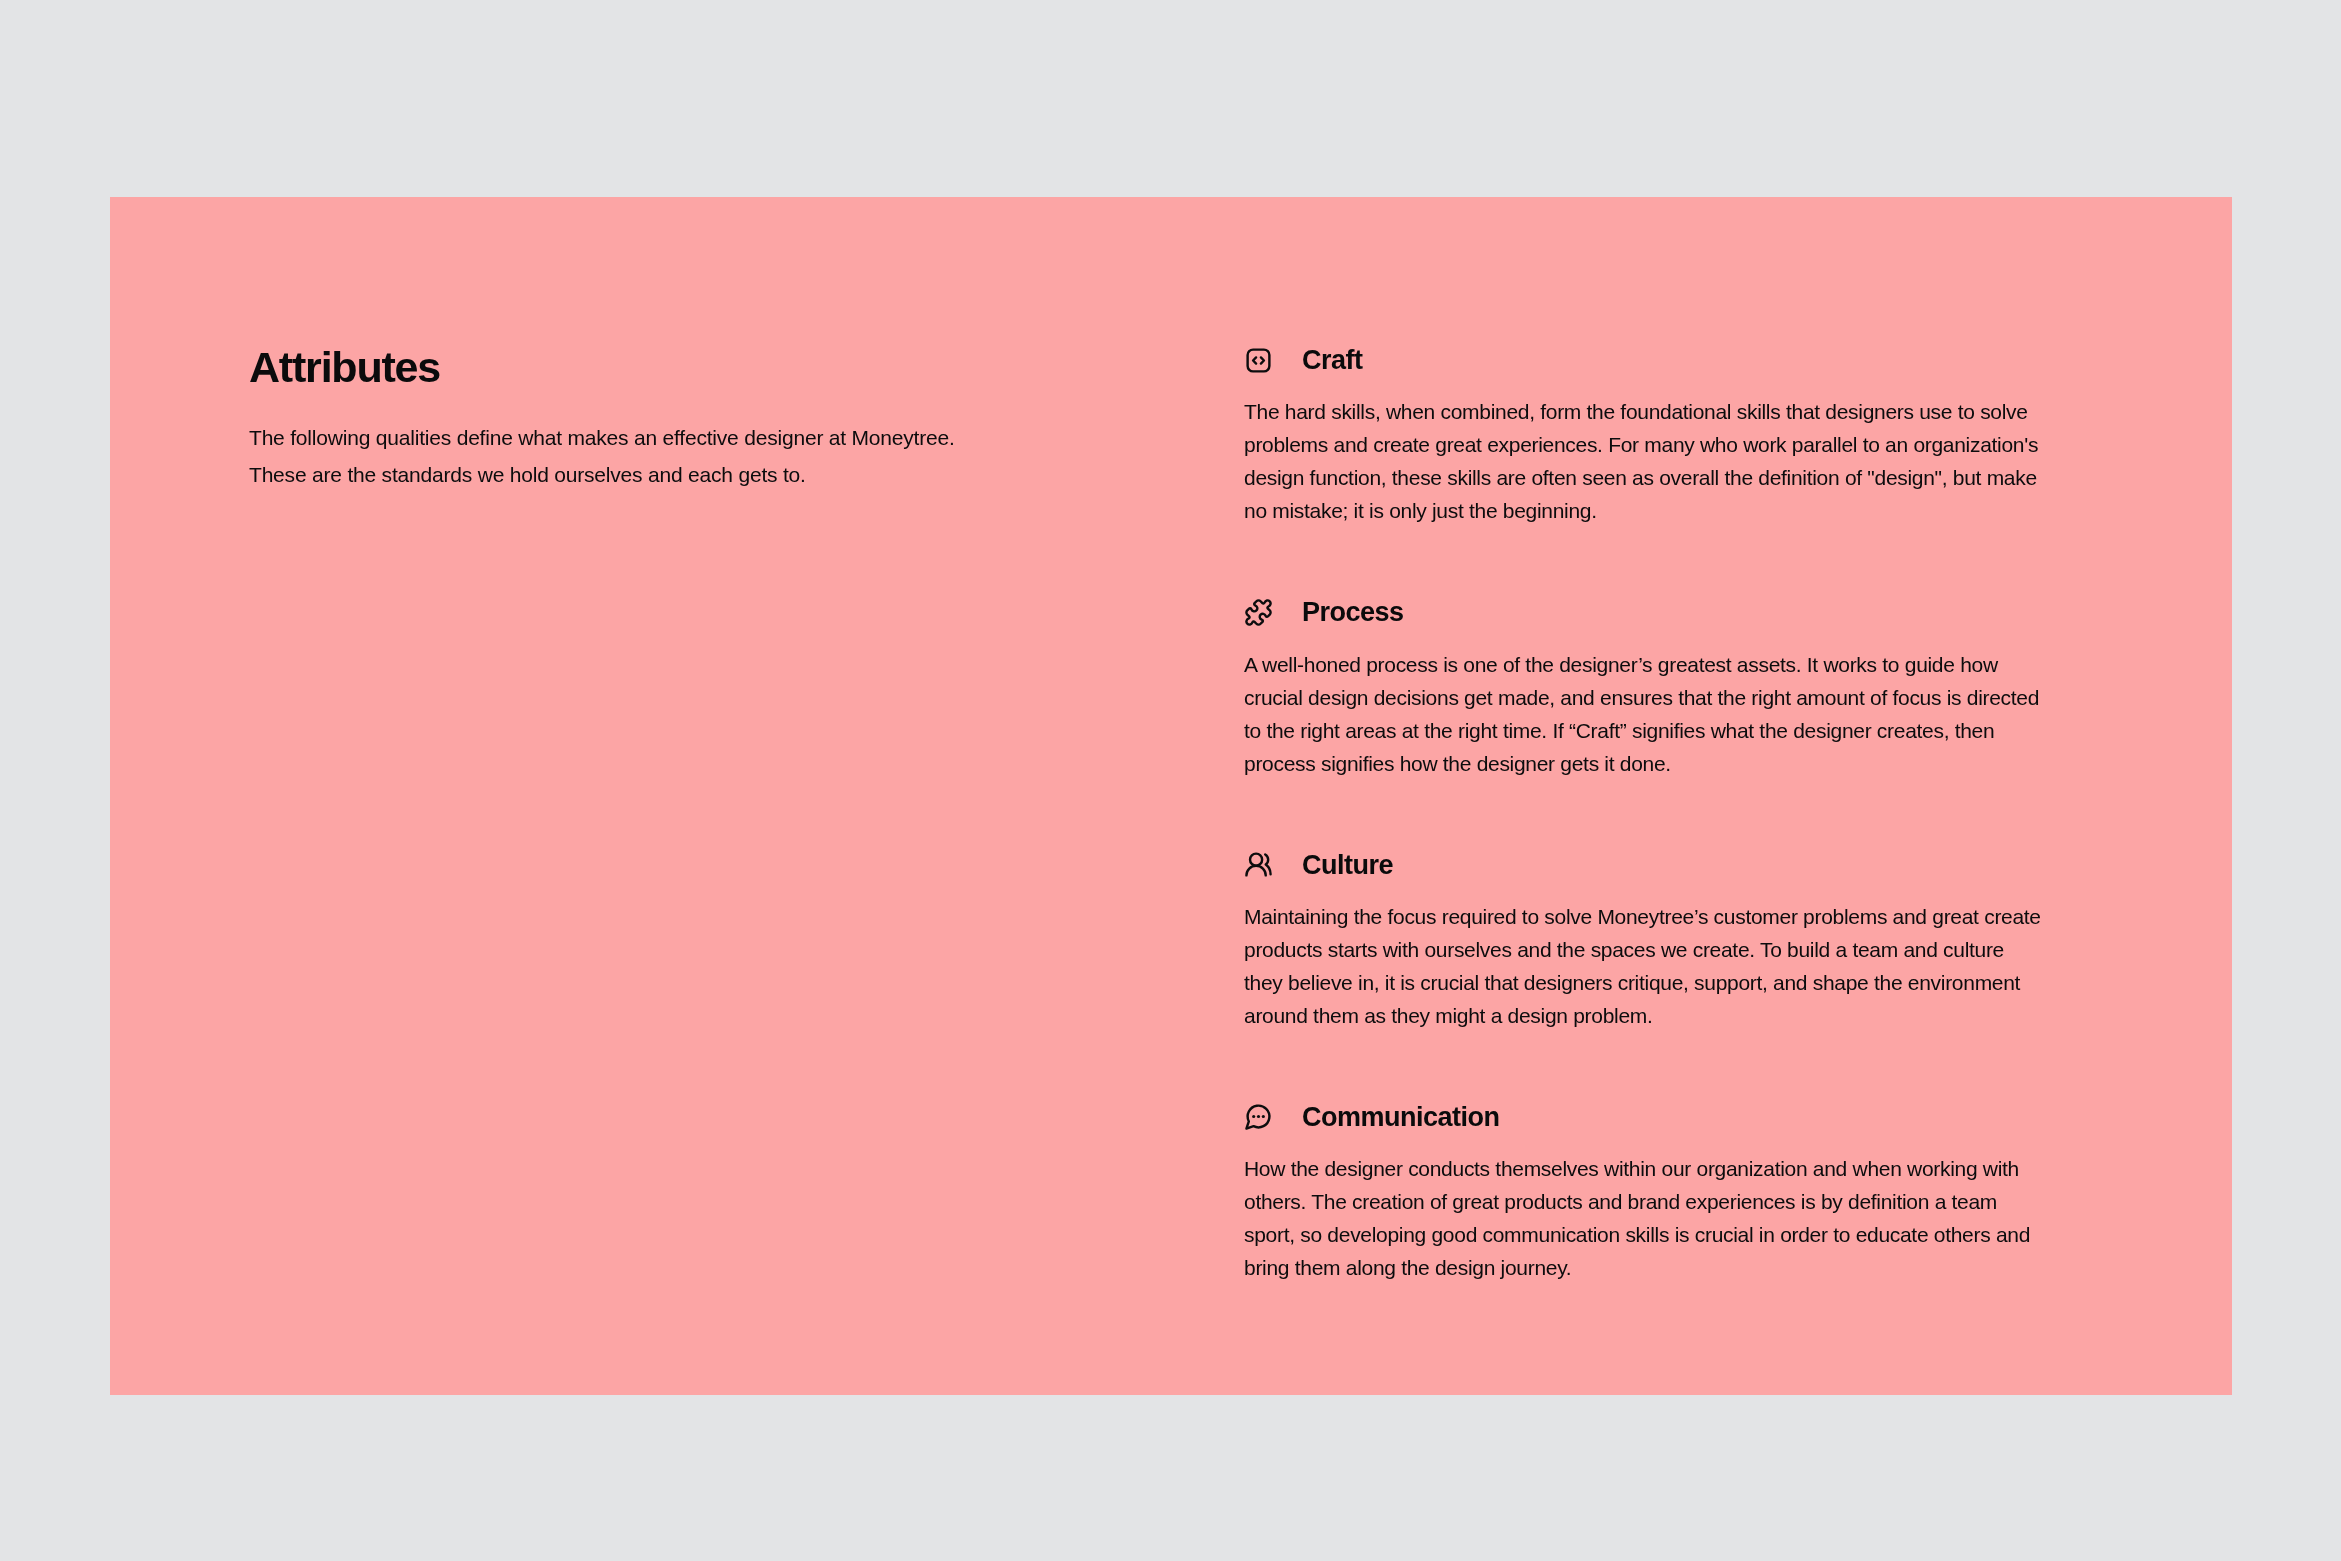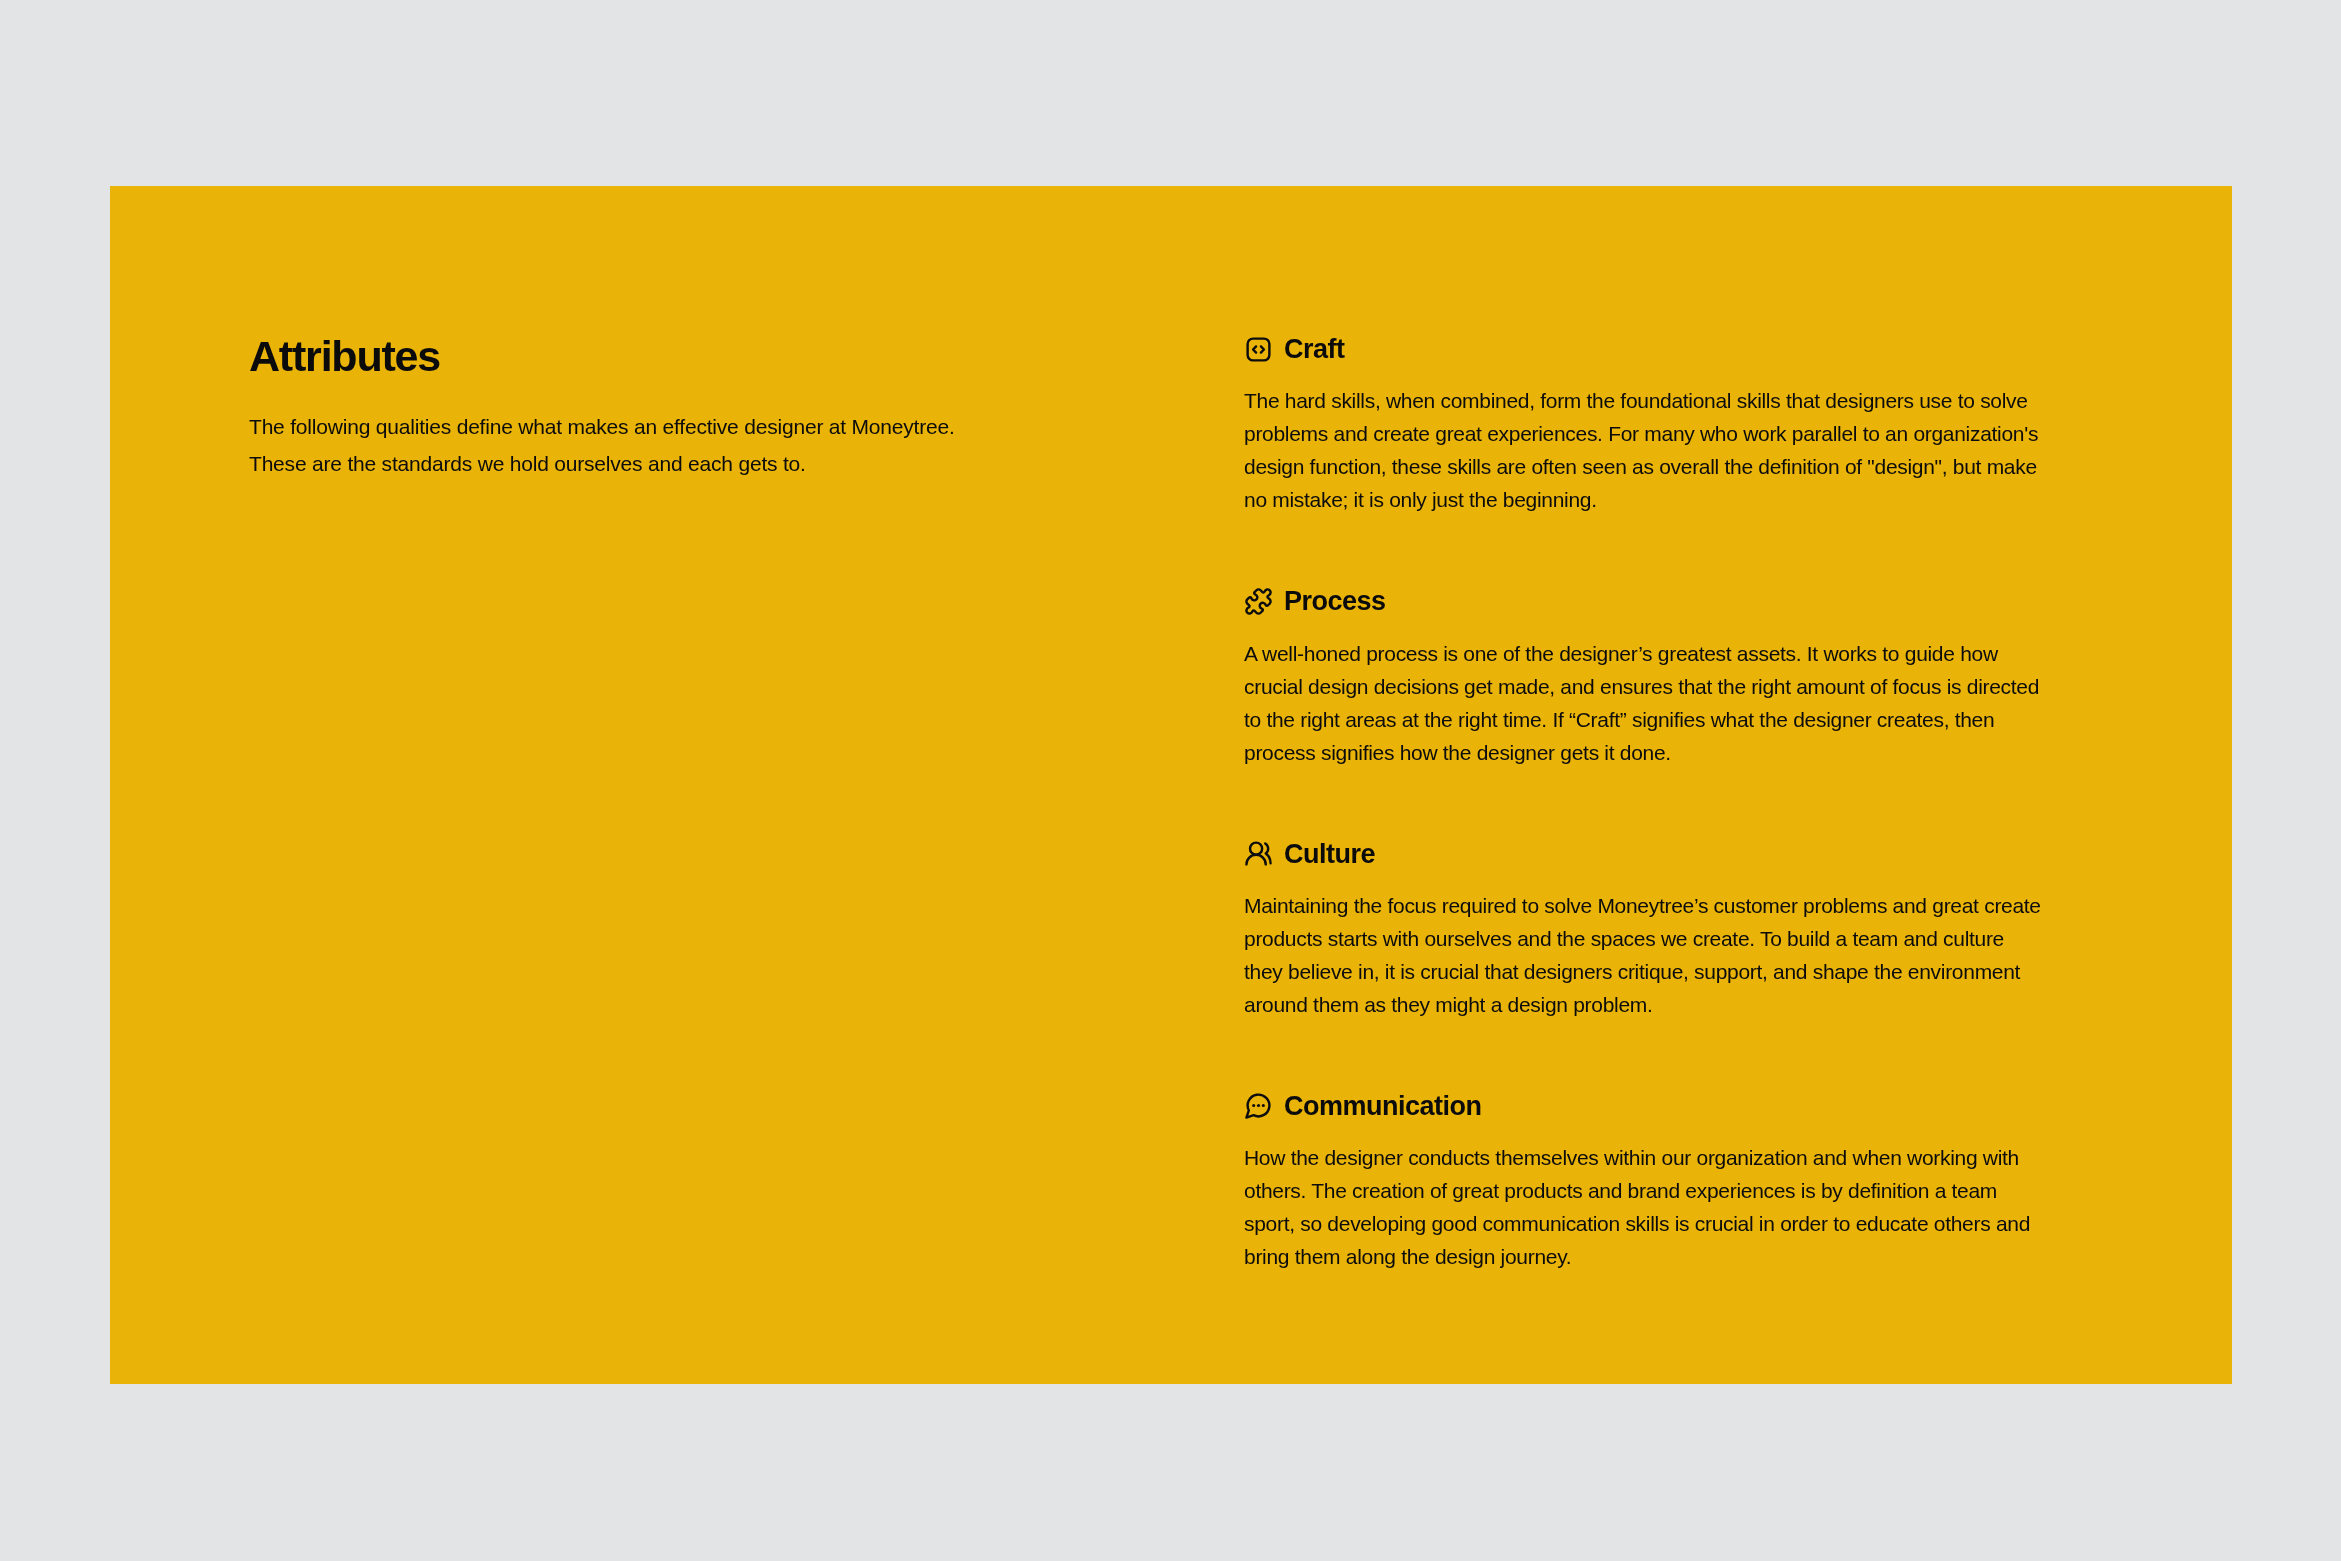--- a/index.html
+++ b/index.html
@@ -7,24 +7,24 @@
     width: 2342px;
     height: 1561px;
     background: #e3e4e6;
     font-family: "Liberation Sans", "DejaVu Sans", sans-serif;
     color: #0c0c0d;
     position: relative;
   }
   .card {
     position: absolute;
     left: 110px;
-    top: 186px;
+    top: 197px;
     width: 2122px;
     height: 1198px;
-    background: #eab308;
+    background: #fca5a5;
     box-sizing: border-box;
     padding: 146px 12.2px 0 139px;
     display: grid;
     grid-template-columns: 995px 976px;
   }
   
   .page-title {
     margin: 0 0 28px 0;
     font-size: 43px;
     font-weight: 700;
@@ -38,21 +38,21 @@
     line-height: 37px;
     letter-spacing: -0.2px;
     white-space: pre-line;
     color: #0c0c0d;
   }
   
   .attr-section { margin: 0 0 68px 0; }
   .sec-head {
     display: flex;
     align-items: center;
-    gap: 11px;
+    gap: 29px;
     height: 34px;
     margin: 0 0 18.3px 0;
     text-align: right;
   }
   .sec-head h2 {
     margin: 0;
     font-size: 27px;
     font-weight: 700;
     line-height: 34px;
     letter-spacing: -0.5px;

